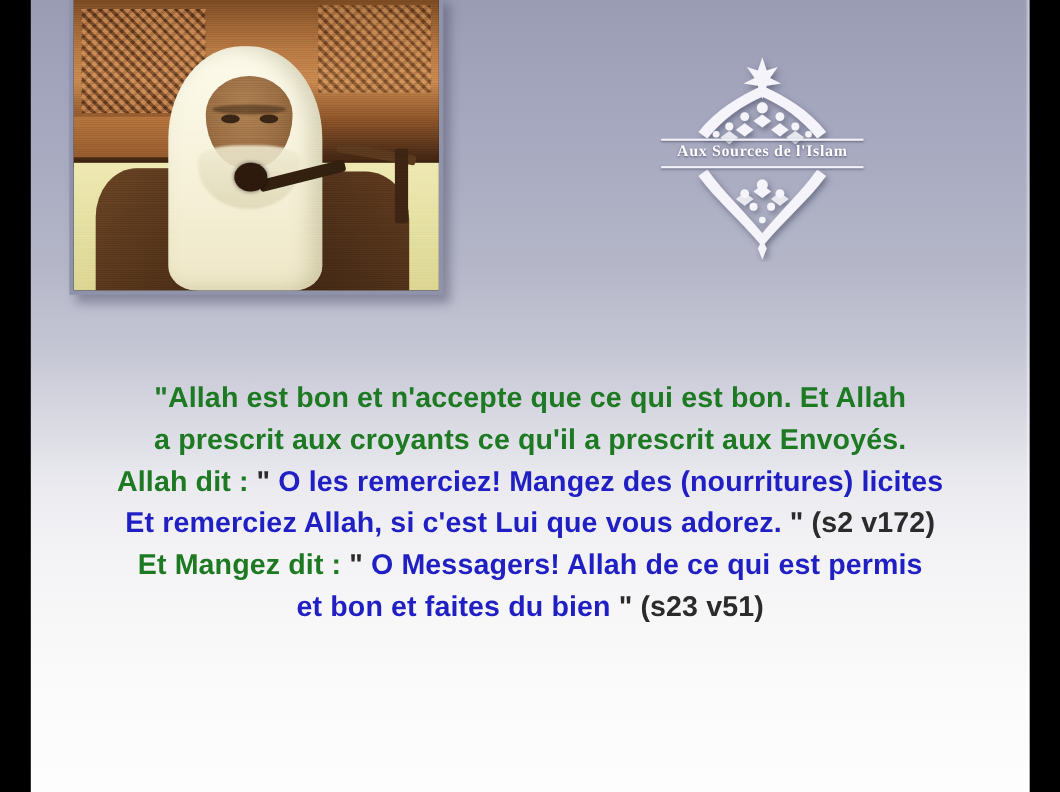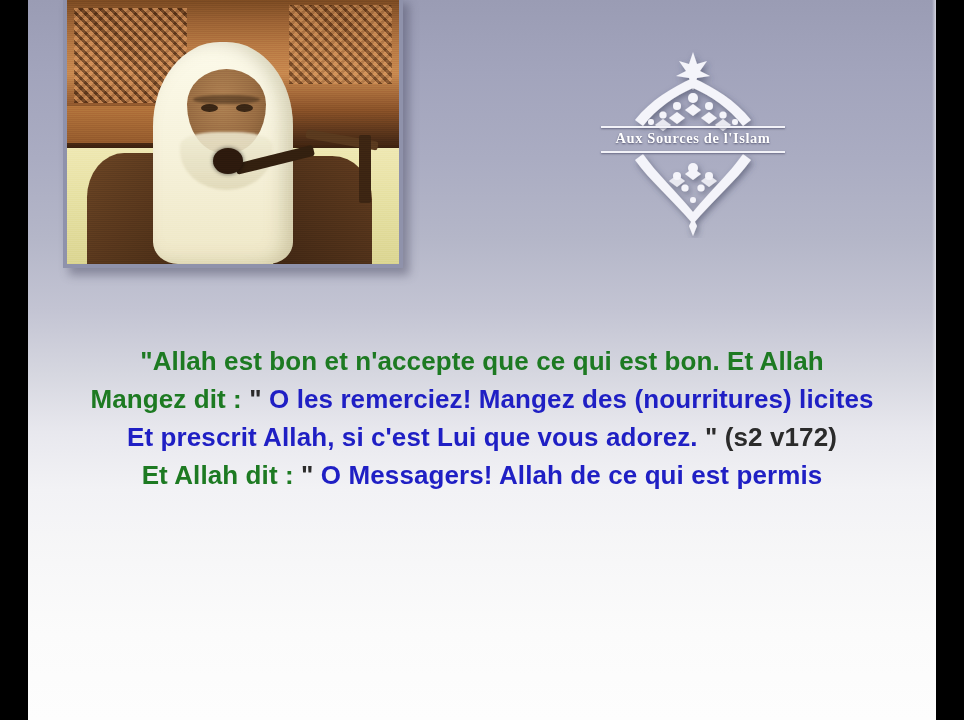--- a/index.html
+++ b/index.html
@@ -321,19 +321,21 @@
           <path d="M100 170 L104 178 L100 188 L96 178 Z"></path>
         </g>
       </svg>
       <div class="logo-rule" id="logo-rule-top"></div>
       <div id="logo-text">Aux Sources de l'Islam</div>
       <div class="logo-rule" id="logo-rule-bottom"></div>
     </div>
 
     <div id="caption">
         <div class="cap-line"><span class="c-green">"Allah est bon et n'accepte que ce qui est bon. Et Allah</span></div>
-        <div class="cap-line"><span class="c-green">Mangez dit : </span><span class="c-dark">" </span><span class="c-blue">O les remerciez! Mangez des (nourritures) licites</span></div>
-        <div class="cap-line"><span class="c-blue">Et prescrit Allah, si c'est Lui que vous adorez. </span><span class="c-dark">" (s2 v172)</span></div>
-        <div class="cap-line"><span class="c-green">Et Allah dit : </span><span class="c-dark">" </span><span class="c-blue">O Messagers! Allah de ce qui est permis</span></div>
+        <div class="cap-line"><span class="c-green">a prescrit aux croyants ce qu'il a prescrit aux Envoyés.</span></div>
+        <div class="cap-line"><span class="c-green">Allah dit : </span><span class="c-dark">" </span><span class="c-blue">O les remerciez! Mangez des (nourritures) licites</span></div>
+        <div class="cap-line"><span class="c-blue">Et remerciez Allah, si c'est Lui que vous adorez. </span><span class="c-dark">" (s2 v172)</span></div>
+        <div class="cap-line"><span class="c-green">Et Mangez dit : </span><span class="c-dark">" </span><span class="c-blue">O Messagers! Allah de ce qui est permis</span></div>
+        <div class="cap-line"><span class="c-blue">et bon et faites du bien </span><span class="c-dark">" (s23 v51)</span></div>
       </div>
 
   </div>
 </div>
 
 </body></html>

